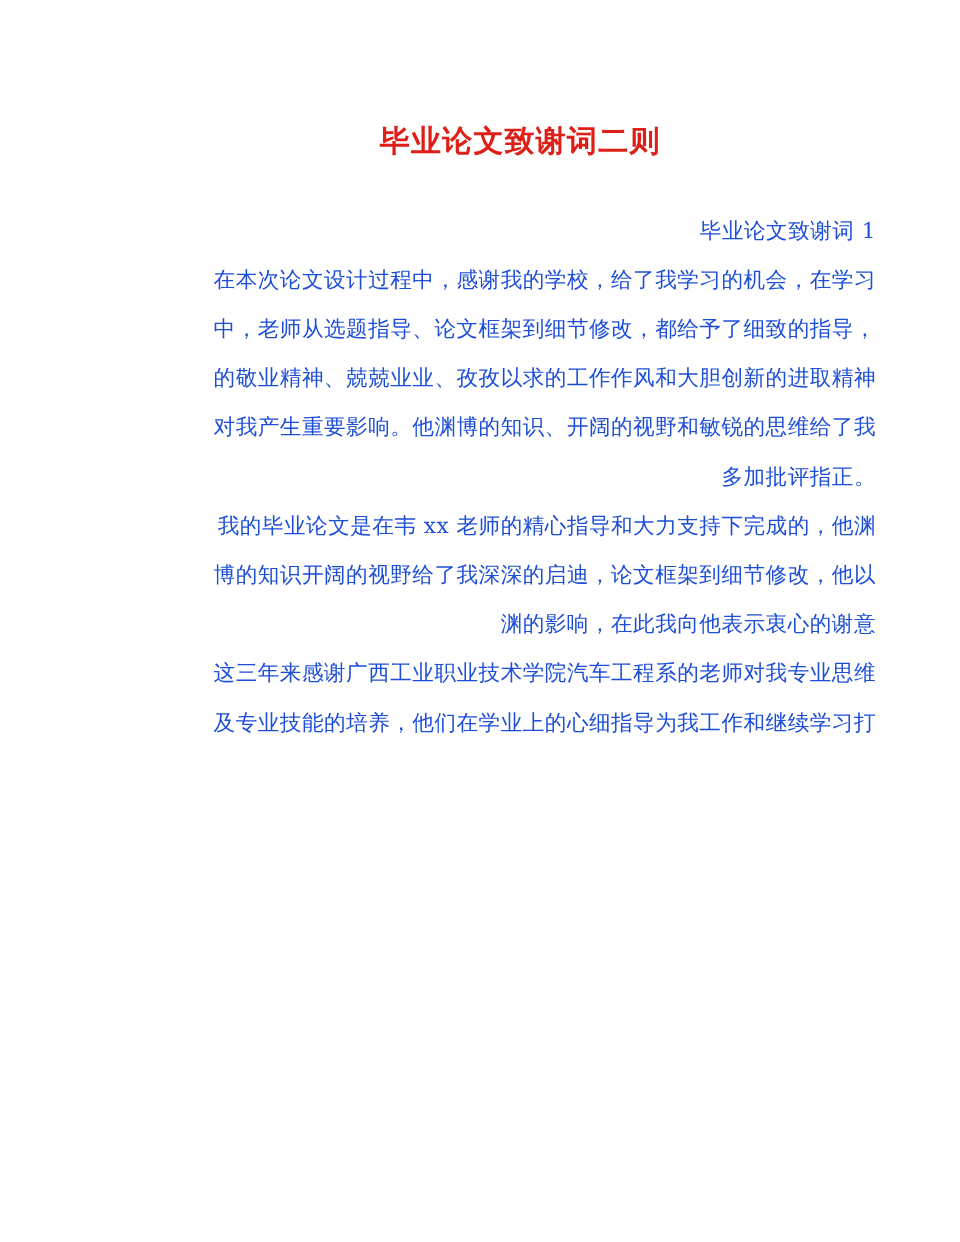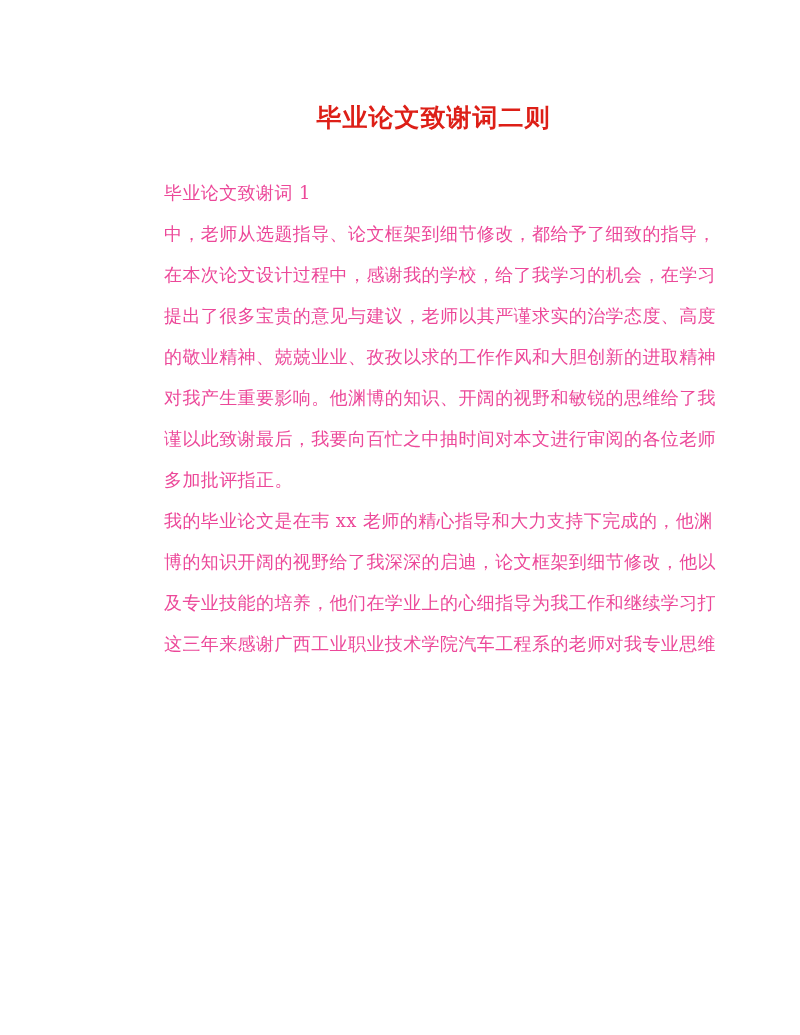--- a/index.html
+++ b/index.html
@@ -42,30 +42,29 @@
     white-space: nowrap;
   }
 </style>
 </head>
 <body>
 
 <div class="page" style="background: rgb(255, 255, 255);">
 
   <div class="doc-title" style="color: rgb(221, 31, 23);">毕业论文致谢词二则</div>
 
-  <div class="content" style="color: #ec4899;">
+  <div class="content" style="color: #1d4ed8; text-align: right;">
 
     <div class="tline">毕业论文致谢词 1</div>
+    <div class="tline">在本次论文设计过程中，感谢我的学校，给了我学习的机会，在学习</div>
     <div class="tline">中，老师从选题指导、论文框架到细节修改，都给予了细致的指导，</div>
-    <div class="tline">在本次论文设计过程中，感谢我的学校，给了我学习的机会，在学习</div>
-    <div class="tline">提出了很多宝贵的意见与建议，老师以其严谨求实的治学态度、高度</div>
     <div class="tline">的敬业精神、兢兢业业、孜孜以求的工作作风和大胆创新的进取精神</div>
     <div class="tline">对我产生重要影响。他渊博的知识、开阔的视野和敏锐的思维给了我</div>
-    <div class="tline">谨以此致谢最后，我要向百忙之中抽时间对本文进行审阅的各位老师</div>
     <div class="tline">多加批评指正。</div>
 
     <div class="tline">我的毕业论文是在韦 xx 老师的精心指导和大力支持下完成的，他渊</div>
     <div class="tline">博的知识开阔的视野给了我深深的启迪，论文框架到细节修改，他以</div>
+    <div class="tline">渊的影响，在此我向他表示衷心的谢意</div>
+    <div class="tline">这三年来感谢广西工业职业技术学院汽车工程系的老师对我专业思维</div>
     <div class="tline">及专业技能的培养，他们在学业上的心细指导为我工作和继续学习打</div>
-    <div class="tline">这三年来感谢广西工业职业技术学院汽车工程系的老师对我专业思维</div>
 
   </div>
 </div>
 
 </body></html>

